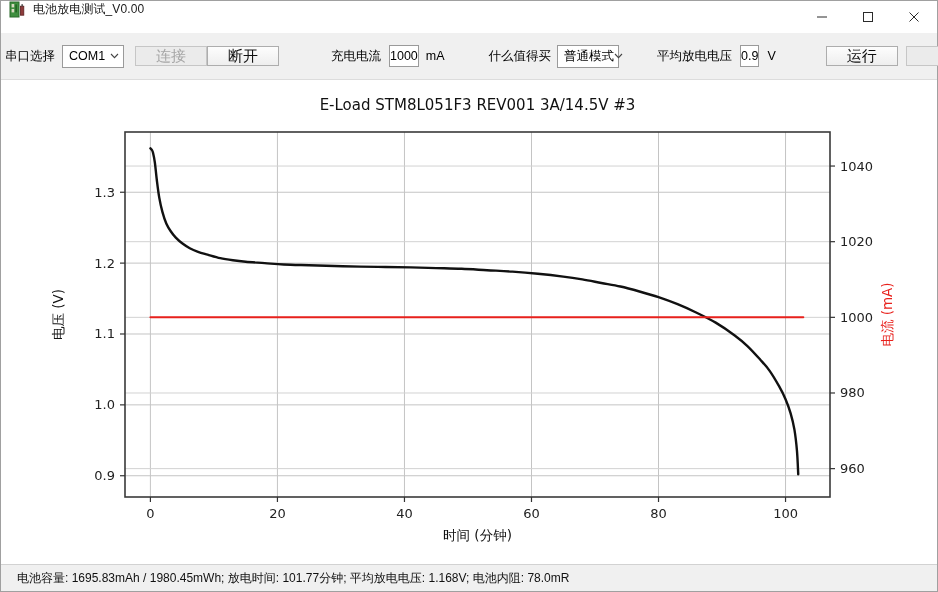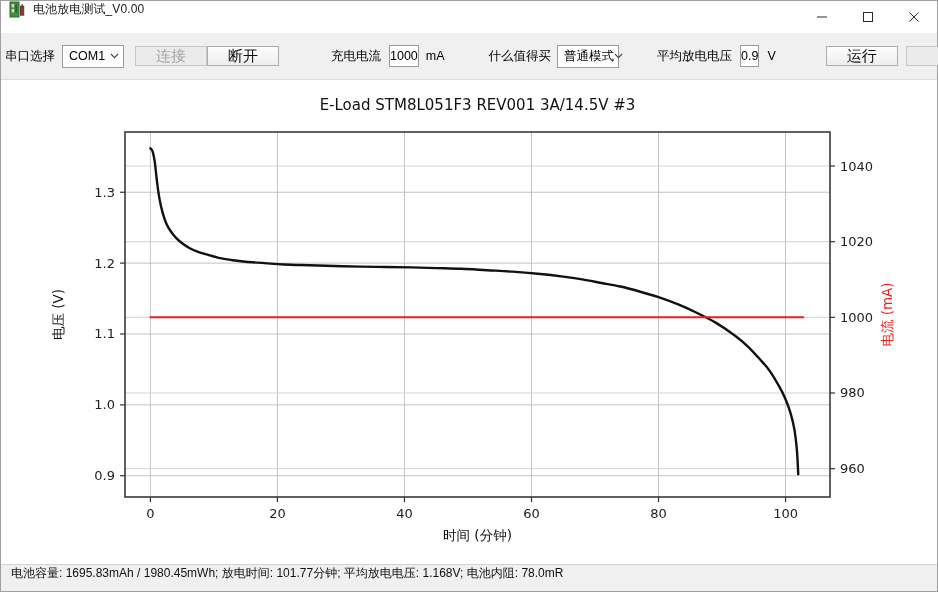--- a/index.html
+++ b/index.html
@@ -157,21 +157,22 @@
     font-family: "DejaVu Sans", sans-serif;
   }
 
   
   .statusbar {
     height: 27px;
     min-height: 27px;
     background: #f0f0f0;
     border-top: 1px solid #d2d2d2;
     display: flex;
-    padding-left: 10px;
+    align-items: center;
+    padding-left: 16px;
     box-sizing: border-box;
   }
   .status-text {
     font-size: 12px;
     color: #111;
     white-space: nowrap;
   }
 </style>
 </head>
 <body>

